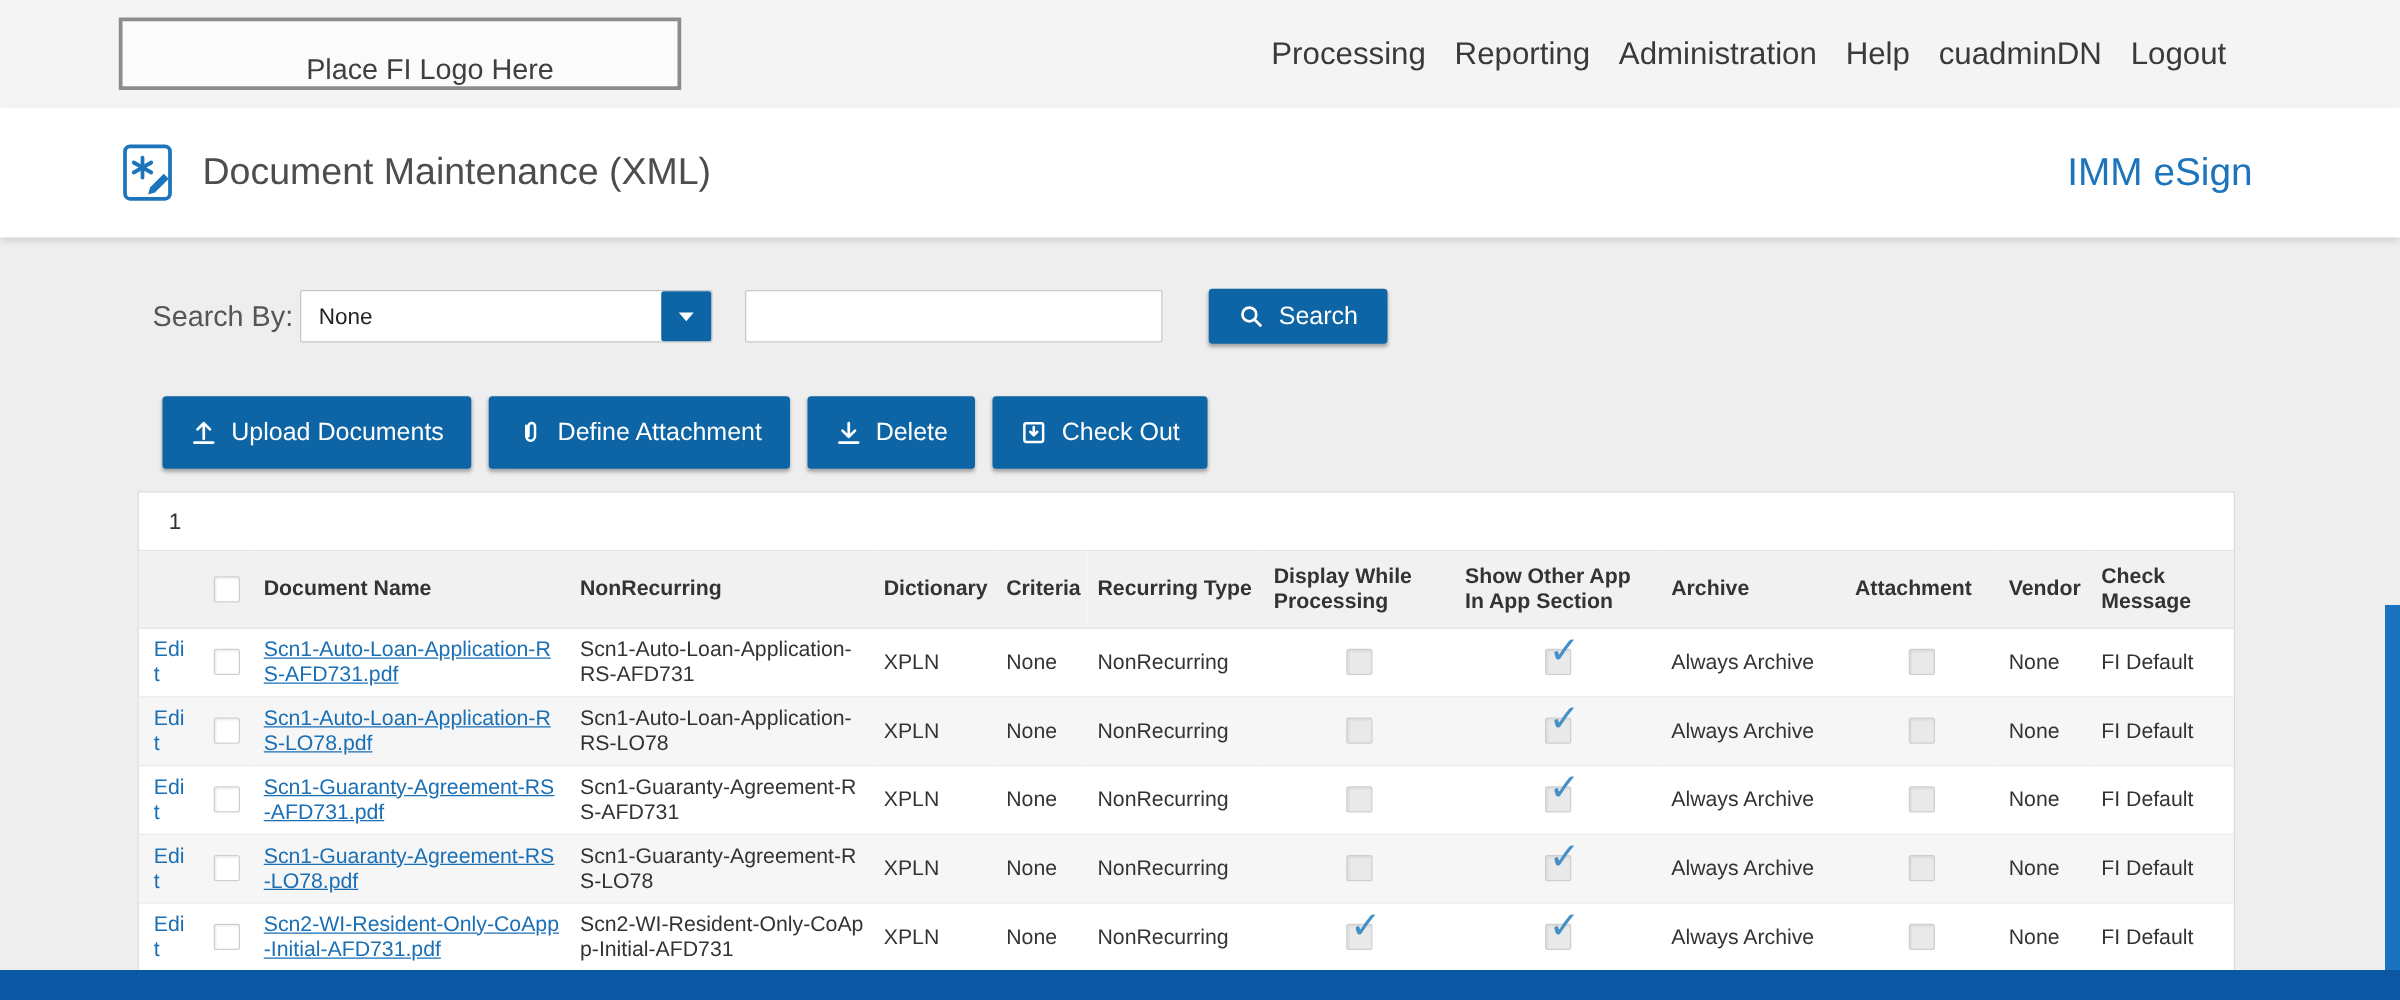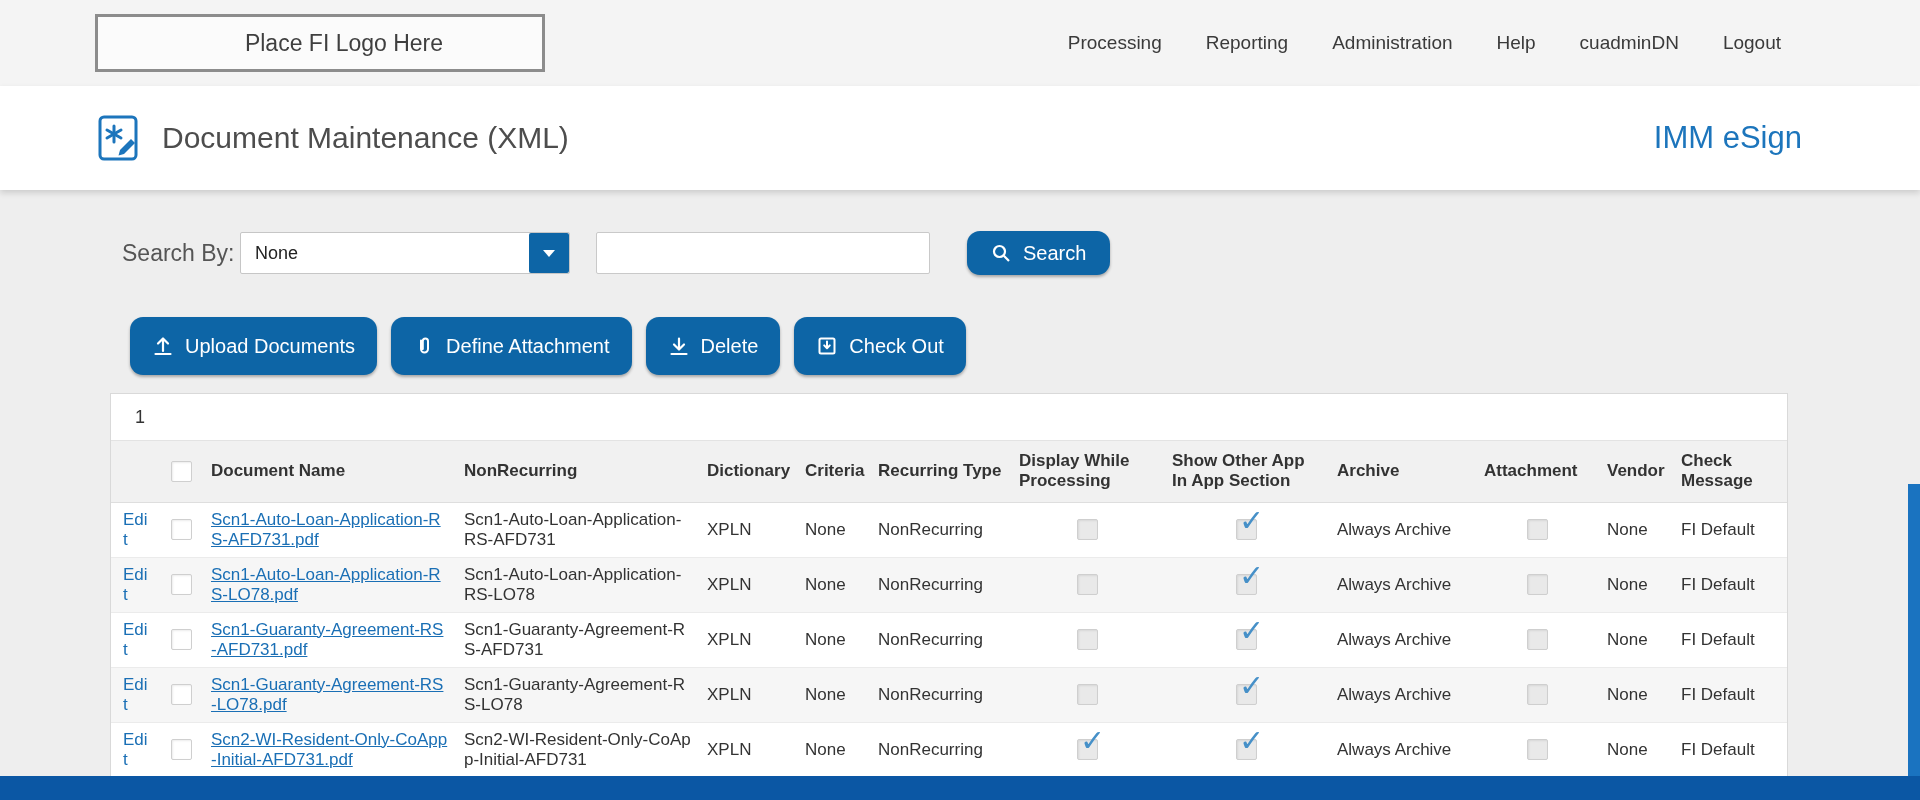--- a/index.html
+++ b/index.html
@@ -8,24 +8,24 @@
     font-family: "Liberation Sans", sans-serif;
     background:#eeeeee; position:relative; color:#333;
   }
   
   .top-header{
     height:86px; background:#f4f4f4; display:flex; align-items:center;
     justify-content:space-between; padding-left:95px;
   }
   .logo-box{
     width:450px; height:58px; border:3px solid #8c8c8c; background:#fbfbfb;
-    display:flex; align-items:center; justify-content:center;
+    display:flex; align-items:flex-end; justify-content:center;
     font-size:23px; color:#3f3f3f;padding-left:48px;
   }
-  .nav{ display:flex; gap:44px; margin-right:139px; font-size:19px; color:#3a3a3a; }
+  .nav{ display:flex; gap:23px; margin-right:139px; font-size:25px; color:#3a3a3a; }
   .nav span{ cursor:pointer; white-space:nowrap; }
   
   .title-bar{
     height:104px; background:#ffffff; display:flex; align-items:center;
     padding:0 118px 0 98px; box-shadow:0 3px 6px rgba(0,0,0,.14);
     position:relative; z-index:2;
   }
   .title-icon{ width:40px; height:46px; margin-right:24px; flex:0 0 auto; }
   .page-title{ font-size:30px; font-weight:400; color:#4d4d4d; flex:1; }
   .brand{ font-size:31px; color:#1c75bc; }
@@ -39,21 +39,21 @@
   .select-value{ padding-left:14px; font-size:18px; color:#222; }
   .select-arrow{
     position:absolute; right:0; top:0; width:40px; height:40px; background:#0d65a6;
     display:flex; align-items:center; justify-content:center; cursor:pointer; border-radius:2px;
   }
   .search-input{
     width:334px; height:42px; margin-left:26px; border:1px solid #c9c9c9; border-radius:2px;
     background:#fff; font-size:18px; padding:0 12px; font-family:"Liberation Sans",sans-serif;
   }
   .btn{
-    background:#0d65a6; color:#fff; border:none; border-radius:13px; cursor:pointer;
+    background:#0d65a6; color:#fff; border:none; border-radius:3px; cursor:pointer;
     display:flex; align-items:center; gap:11px; box-shadow:0 2px 3px rgba(0,0,0,.3);
     font-family:"Liberation Sans",sans-serif;
   }
   .search-btn{ height:44px; margin-left:37px; padding:0 24px; font-size:20px; }
   
   .toolbar{ display:flex; gap:14px; padding-left:130px; margin-top:42px; }
   .toolbar .btn{ height:58px; padding:0 22px; font-size:20px; }
   
   .card{
     width:1678px; margin:18px 0 0 110px; background:#fff; border:1px solid #d9d9d9;

